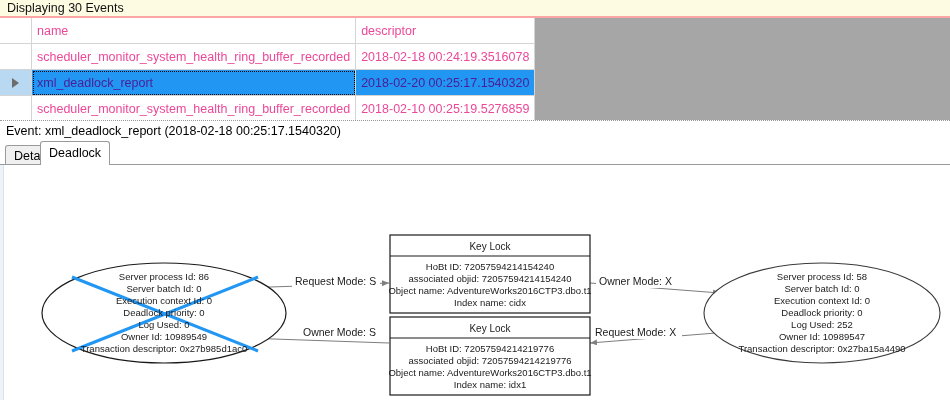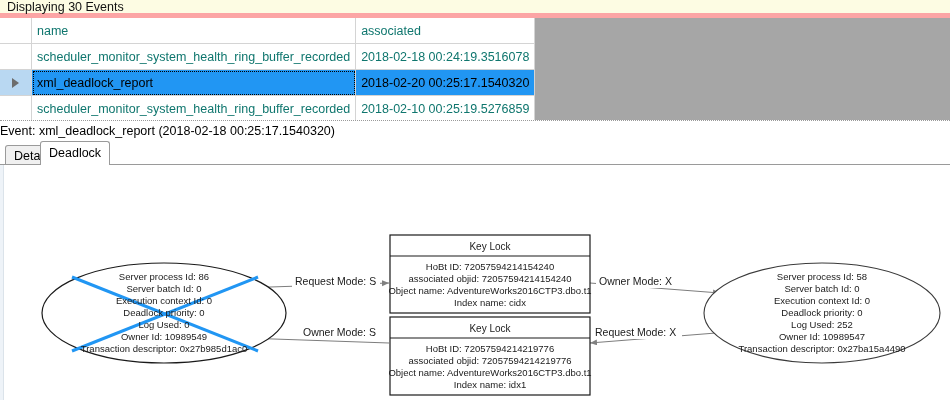--- a/index.html
+++ b/index.html
@@ -24,21 +24,21 @@
     background: #ffffff;
   }
 
   
   .events-banner {
     position: absolute;
     left: 0; top: 0;
     width: 950px;
     height: 18px;
     background: #fdfce3;
-    border-bottom: 5px solid #fca5a5;
+    border-bottom: 2px solid #fca5a5;
     box-sizing: border-box;
     display: flex;
     align-items: center;
     padding-left: 7px;
     font-size: 12.5px;
     color: #111;
   }
 
   
   .grid-wrap {
@@ -59,29 +59,29 @@
     border-left: none;
     border-top: none;
     font-weight: normal;
     font-size: 12.5px;
     height: 25px;
     padding: 0 5px;
     text-align: left;
     white-space: nowrap;
     overflow: hidden;
     background: #ffffff;
-    color: #0f766e;
+    color: #ec4899;
   }
   table.grid .col-sel { width: 31px; padding: 0; text-align: center; }
   table.grid .col-name { width: 272px; }
   table.grid .col-ts   { width: 160px; }
 
   table.grid thead th { background: #ffffff; }
 
-  tr.row-selected td { background: #2196f3; color: #000000; }
+  tr.row-selected td { background: #2196f3; color: #4c1d95; }
   tr.row-selected td.col-sel { background: #b9d8f2; }
   tr.row-selected td.cell-focus {
     outline: 1px dotted #000;
     outline-offset: -2px;
   }
   .row-marker {
     display: inline-block;
     width: 0; height: 0;
     border-left: 7px solid #6d6d6d;
     border-top: 5px solid transparent;
@@ -90,20 +90,21 @@
   }
 
   
   .event-header {
     position: absolute;
     left: 0; top: 120px;
     width: 950px;
     height: 20px;
     display: flex;
     align-items: center;
+    padding-left: 6px;
     box-sizing: border-box;
     font-size: 12.5px;
     background: #ffffff;
     border-top: 1px dotted #9a9a9a;
   }
 
   
   .tabstrip {
     position: absolute;
     left: 0; top: 140px;
@@ -184,21 +185,21 @@
   <div class="events-banner">
     <span>Displaying 30 Events</span>
   </div>
 
   <div class="grid-wrap">
     <table class="grid">
       <thead>
         <tr>
           <th class="col-sel"></th>
           <th class="col-name">name</th>
-          <th class="col-ts">associated</th>
+          <th class="col-ts">descriptor</th>
         </tr>
       </thead>
       <tbody>
         <tr>
           <td class="col-sel"></td>
           <td class="col-name">scheduler_monitor_system_health_ring_buffer_recorded</td>
           <td class="col-ts">2018-02-18 00:24:19.3516078</td>
         </tr>
         <tr class="row-selected">
           <td class="col-sel">

